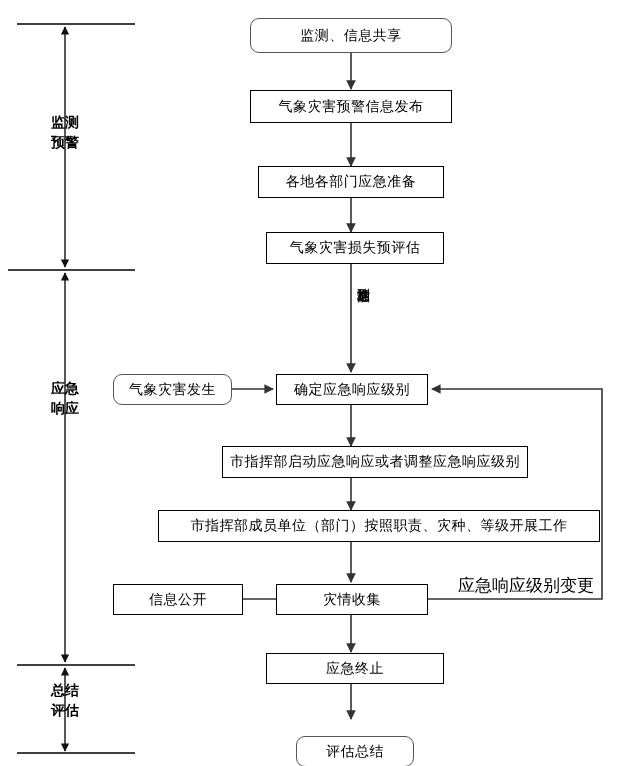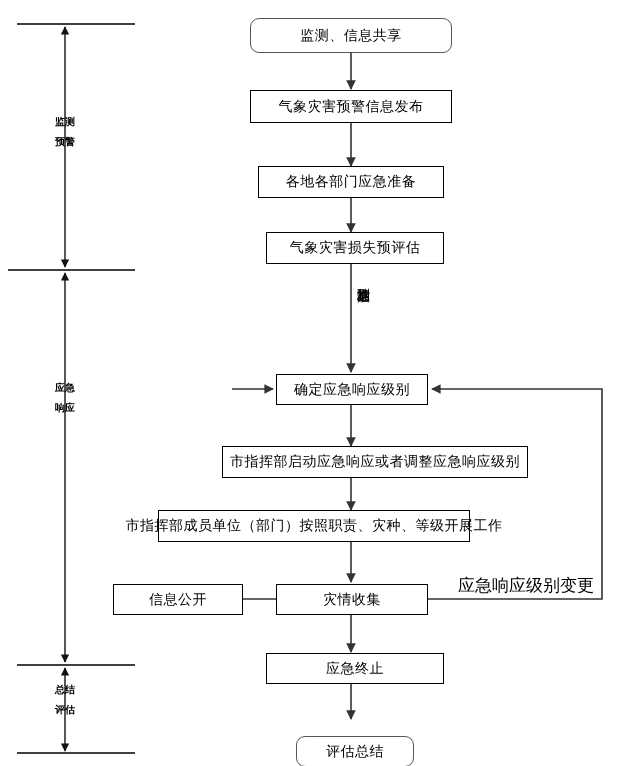--- a/index.html
+++ b/index.html
@@ -37,21 +37,21 @@
     letter-spacing: 0.5px;
     white-space: nowrap;
   }
   .node.rounded {
     border-radius: 9px;
     border-color: #555555;
   }
   .phase-label {
     position: absolute;
     text-align: center;
-    font-size: 10px;
+    font-size: 14px;
     color: #000000;
     line-height: 20px;
     white-space: nowrap;
     font-weight: bold;
   }
   .edge-label {
     position: absolute;
     font-size: 17px;
     color: #000000;
     white-space: nowrap;
@@ -146,30 +146,33 @@
   <div class="node" style="left:258px; top:166px; width:186px; height:32px;">
     <span>各地各部门应急准备</span>
   </div>
 
   <div class="node" style="left:266px; top:232px; width:178px; height:32px;">
     <span>气象灾害损失预评估</span>
   </div>
 
   <div class="edge-label vertical" style="left:356px; top:278px;">达到启动标准</div>
 
+  <div class="node rounded" style="left:113px; top:374px; width:119px; height:31px;">
+    <span>气象灾害发生</span>
+  </div>
 
   <div class="node" style="left:276px; top:374px; width:152px; height:31px;">
     <span>确定应急响应级别</span>
   </div>
 
   <div class="node" style="left:198px; top:446px; width:306px; height:32px;margin-left:24px;">
     <span>市指挥部启动应急响应或者调整应急响应级别</span>
   </div>
 
-  <div class="node" style="left:158px; top:510px; width:312px; height:32px;">
+  <div class="node" style="left:158px; top:510px; width:442px; height:32px;">
     <span>市指挥部成员单位（部门）按照职责、灾种、等级开展工作</span>
   </div>
 
   <div class="node" style="left:113px; top:584px; width:130px; height:31px;">
     <span>信息公开</span>
   </div>
 
   <div class="node" style="left:276px; top:584px; width:152px; height:31px;">
     <span>灾情收集</span>
   </div>

